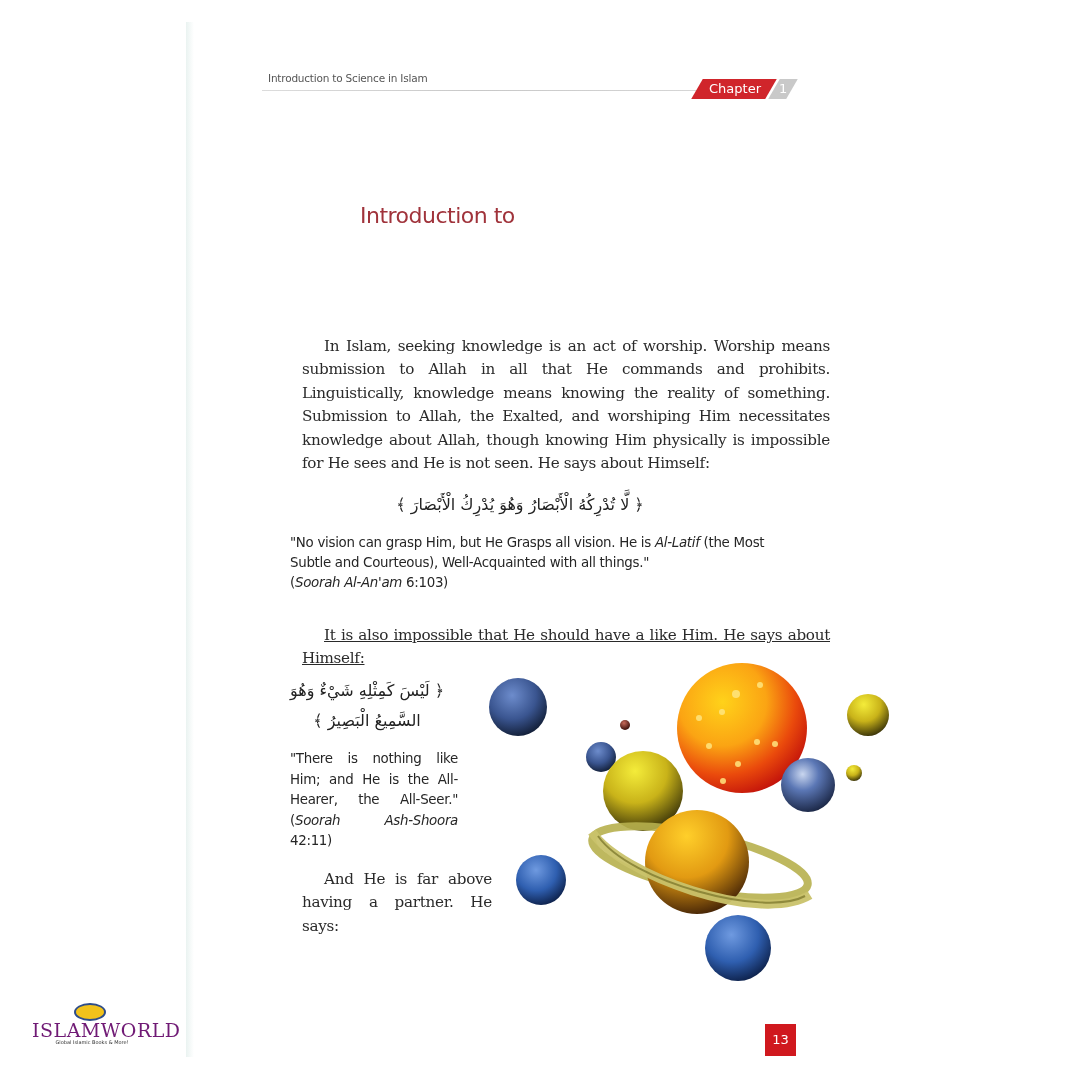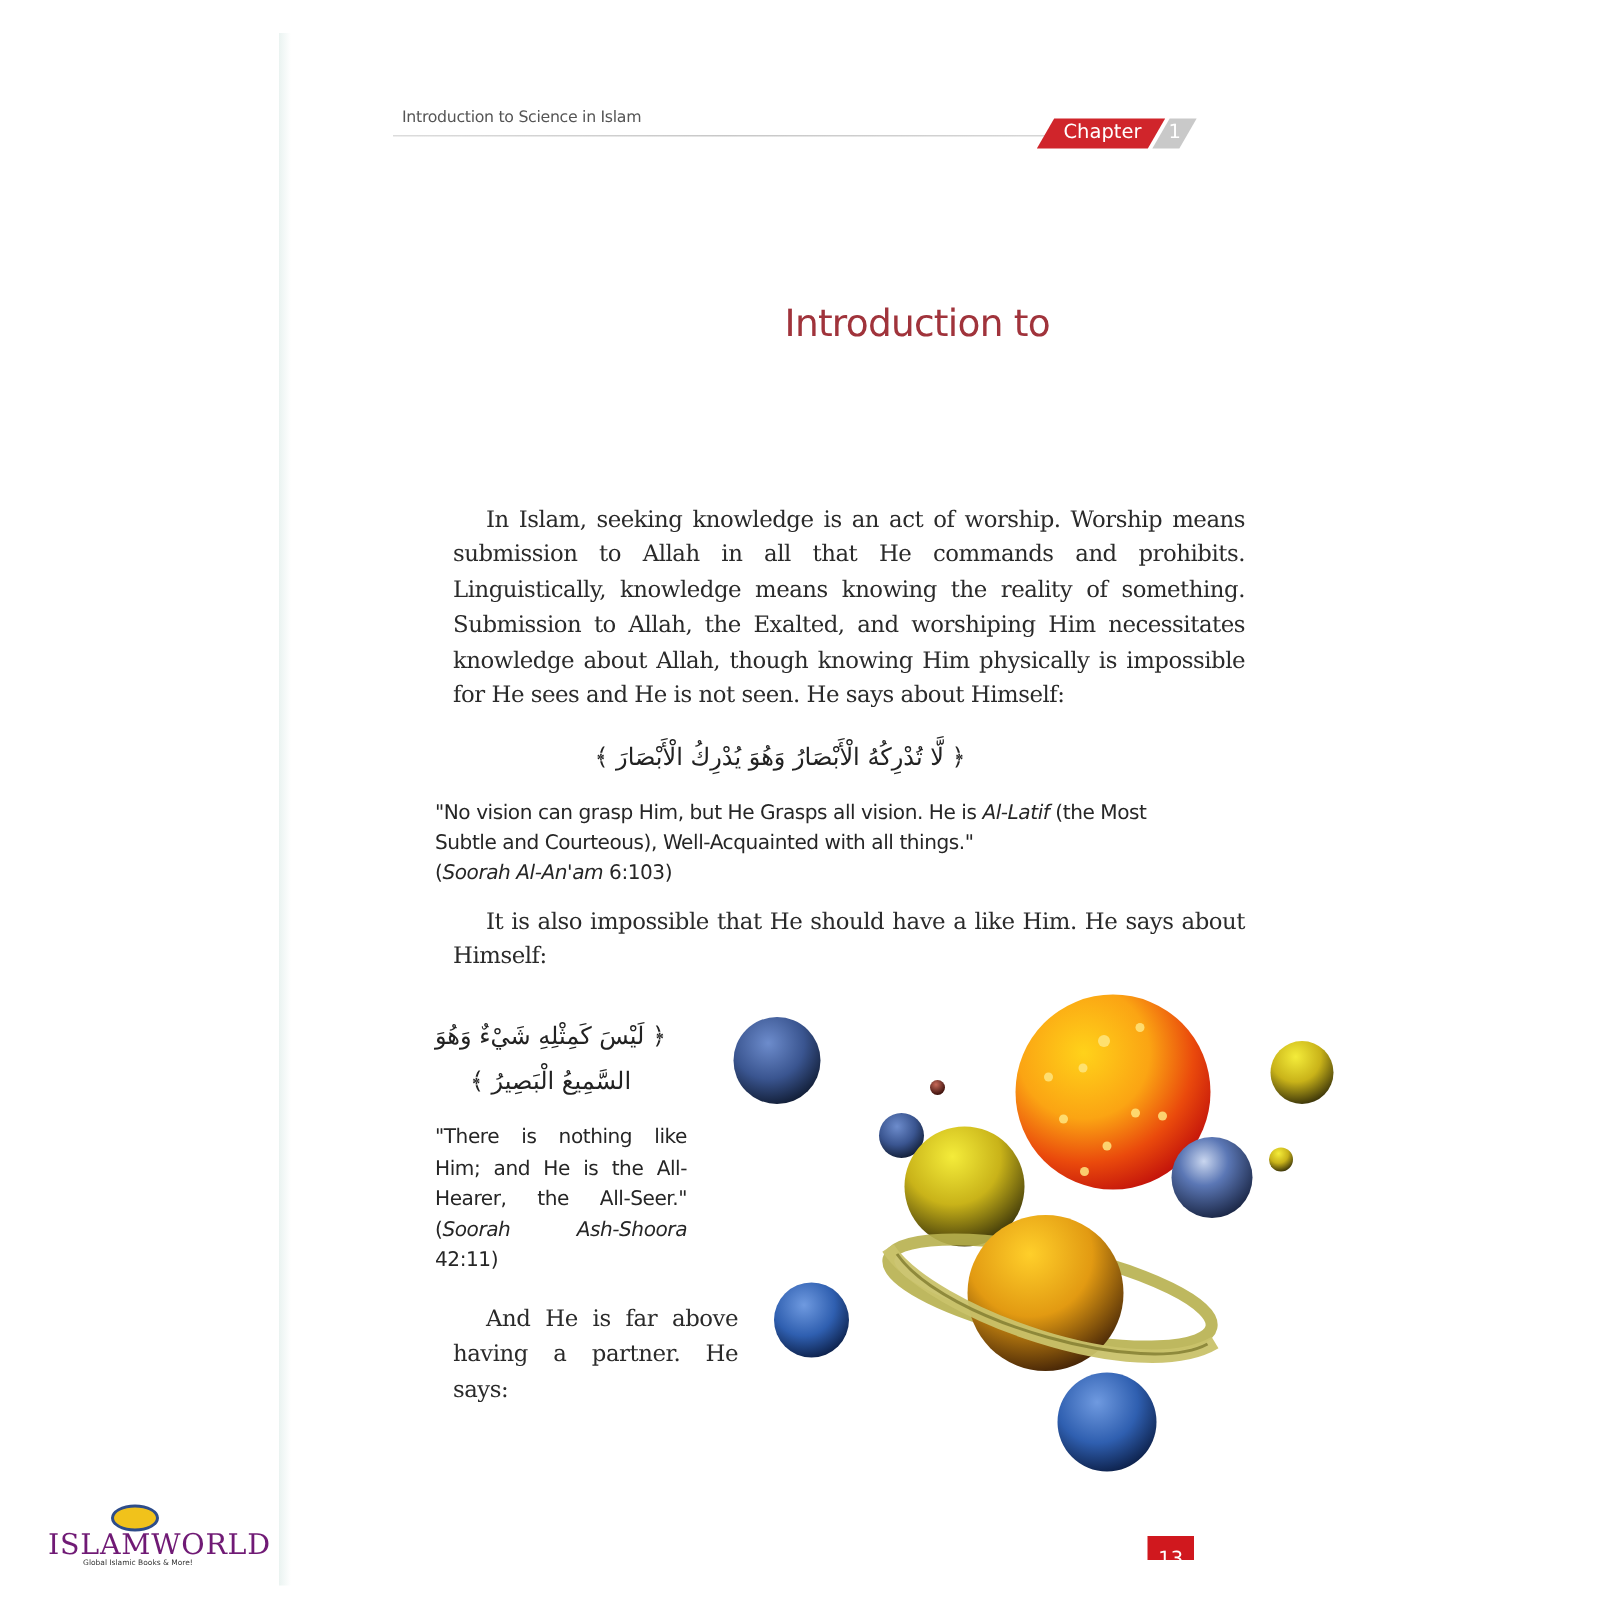--- a/index.html
+++ b/index.html
@@ -6,34 +6,34 @@
   body { width:1080px; height:1080px; background:#ffffff; position:relative; overflow:hidden; font-family:"DejaVu Serif", serif; }
   .page-shadow { position:absolute; left:186px; top:22px; width:8px; height:1035px; background:linear-gradient(to right, #eaf3f1, #ffffff); }
   .page { position:absolute; left:194px; top:22px; width:660px; height:1035px; background:#ffffff; }
   .running-head { position:absolute; left:268px; top:72px; font-family:"DejaVu Sans", sans-serif; font-size:10.5px; color:#555; letter-spacing:-0.2px; }
   .head-rule { position:absolute; left:262px; top:90px; width:440px; height:1px; background:linear-gradient(to right,#dcdcdc,#c8c8c8 50%,#d6d6d6); }
   .chapter-tab { position:absolute; left:697px; top:79px; height:20px; display:flex; align-items:center; }
   .chapter-label { background:#d0252b; color:#fff; font-family:"DejaVu Sans", sans-serif; font-size:13px; padding:0 10px 0 12px; height:20px; line-height:20px; transform:skewX(-30deg); }
   .chapter-label span { display:inline-block; transform:skewX(30deg); }
   .chapter-num { background:#c9c9c9; color:#fff; font-family:"DejaVu Sans", sans-serif; font-size:13px; width:18px; margin-left:3px; height:20px; line-height:20px; text-align:center; transform:skewX(-30deg); }
   .chapter-num span { display:inline-block; transform:skewX(30deg); }
-  .title { position:absolute; left:360px; top:197px; width:340px; text-align:right; font-family:"DejaVu Sans", sans-serif; font-size:25px; line-height:37px; color:#a0333b; letter-spacing:-0.5px; }
+  .title { position:absolute; left:360px; top:197px; width:340px; text-align:left; font-family:"DejaVu Sans", sans-serif; font-size:22px; line-height:37px; color:#a0333b; letter-spacing:-0.5px; }
   .body-text { font-family:"DejaVu Serif", serif; font-size:15.2px; line-height:23.4px; color:#2a2a2a; text-align:justify; letter-spacing:-0.3px;margin-left:34px; }
   .para1 { position:absolute; left:268px; top:335px; width:528px; text-indent:22px; }
   .arabic { font-family:"DejaVu Sans", sans-serif; color:#222; direction:rtl; text-align:center; }
   .ayah1 { position:absolute; left:370px; top:495px; width:300px; font-size:16px; }
   .quote { font-family:"DejaVu Sans", sans-serif; font-size:13.4px; line-height:20px; color:#262626; letter-spacing:-0.3px; }
   .quote1 { position:absolute; left:290px; top:533px; width:500px; }
   .quote1 .ref { display:block; }
-  .para2 { position:absolute; left:268px; top:603px; width:528px; text-indent:22px; }
+  .para2 { position:absolute; left:268px; top:624px; width:528px; text-indent:22px;text-decoration:underline; }
   .ayah2 { position:absolute; left:282px; top:676px; width:170px; font-size:16px; line-height:30px; }
   .quote2 { position:absolute; left:290px; top:749px; width:168px; text-align:justify; line-height:20.5px; }
   .para3 { position:absolute; left:268px; top:868px; width:190px; text-indent:22px; }
   .planets { position:absolute; left:480px; top:660px; width:420px; height:330px; }
-  .page-number { position:absolute; left:765px; top:1024px; width:31px; height:16px; background:#d0181e; color:#fff; font-family:"DejaVu Sans", sans-serif; font-size:13px; line-height:31px; text-align:center; }
+  .page-number { position:absolute; left:765px; top:1024px; width:31px; height:32px; background:#d0181e; color:#fff; font-family:"DejaVu Sans", sans-serif; font-size:13px; line-height:31px; text-align:center; }
   .logo { position:absolute; left:32px; top:1003px; width:120px; height:50px; }
   .logo-mark { position:absolute; left:42px; top:0; width:32px; height:18px; border-radius:50%; background:#f1c21b; border:2px solid #2e4d8a; box-sizing:border-box; }
   .logo-text { position:absolute; left:0; top:16px; width:120px; text-align:center; font-family:"DejaVu Serif", serif; font-size:19px; color:#701a75; letter-spacing:0.5px; }
   .logo-tagline { position:absolute; left:0; top:36px; width:120px; text-align:center; font-family:"DejaVu Sans", sans-serif; font-size:5px; color:#333; }
 </style>
 </head>
 <body>
 
 <div class="page-shadow"></div>
 <div class="page"></div>

